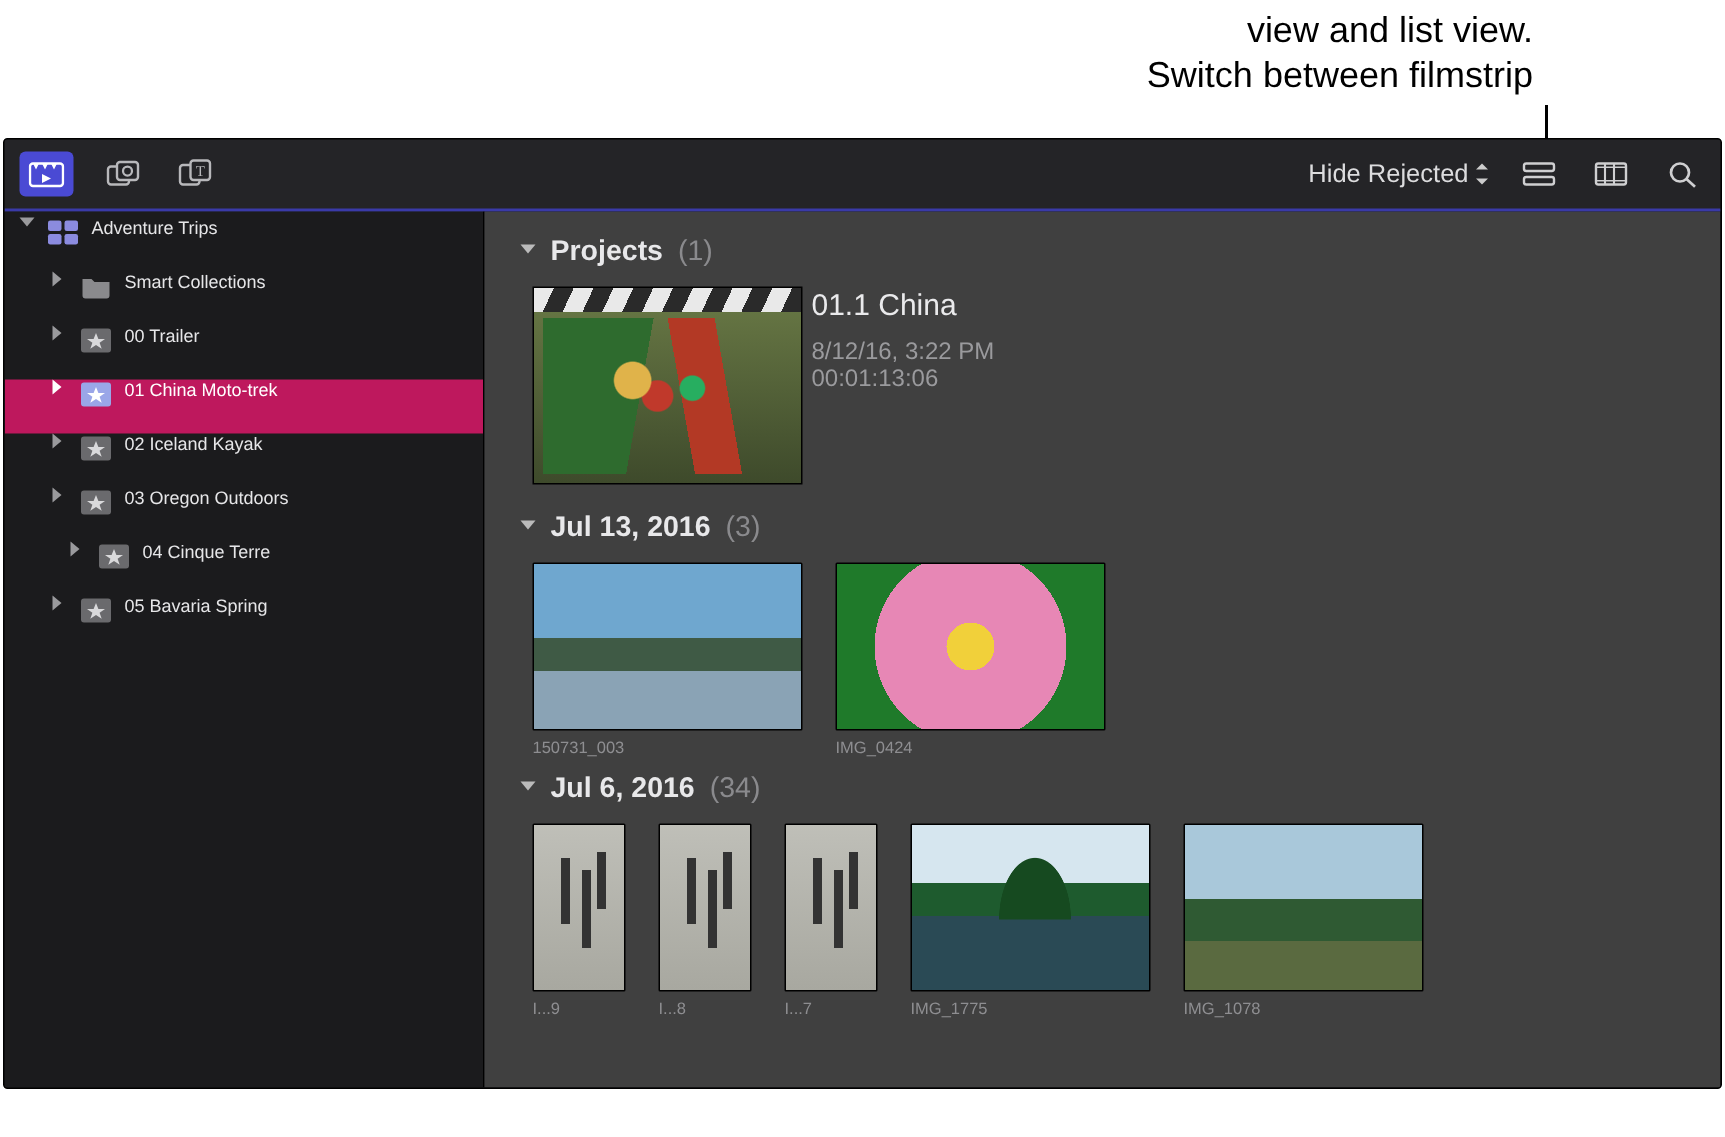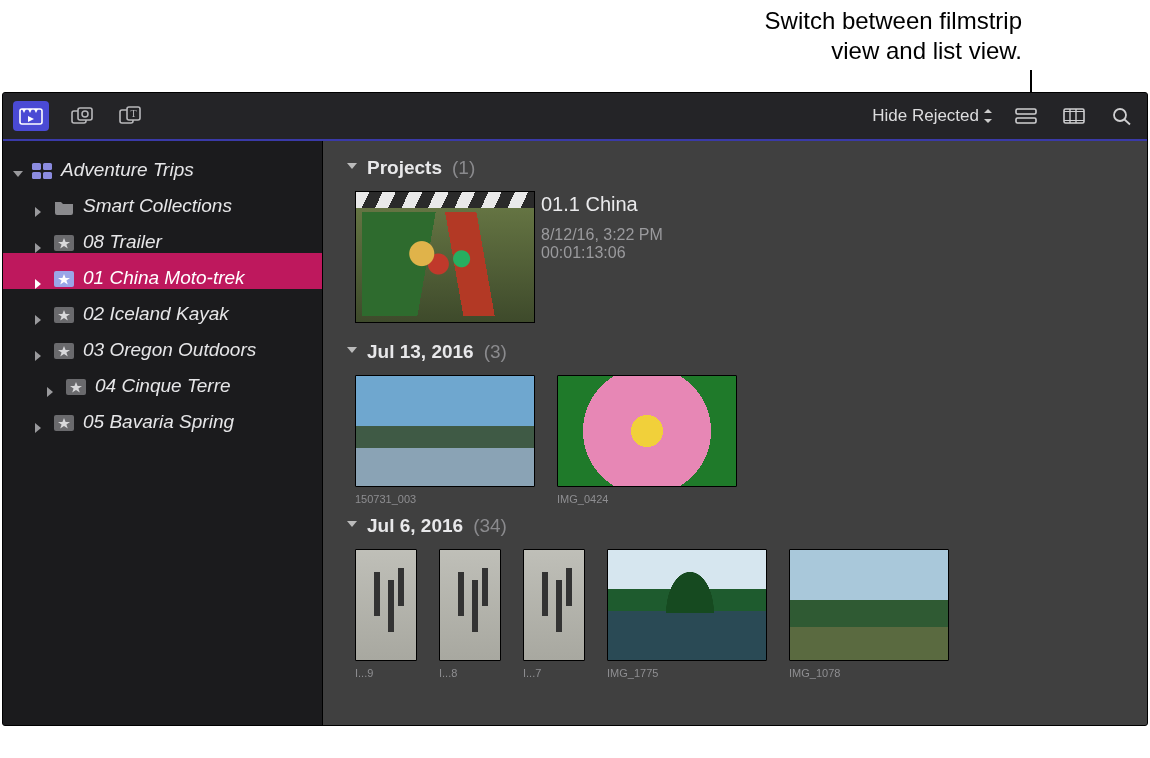--- a/index.html
+++ b/index.html
@@ -106,28 +106,27 @@
   }
   .sidebar {
     width: 320px;
     background: #1b1b1d;
     border-right: 1px solid #000;
     padding-top: 4px;
     overflow-y: auto;
   }
   .sb-row {
     display: flex;
-    align-items: flex-end;
+    align-items: flex-start;
     height: 36px;
     gap: 8px;
     color: #e6e6e8;
-    font-size: 19px;
+    font-size: 12px;
     cursor: pointer;
     padding-right: 8px;
-    font-style: italic;
   }
   .sb-row.selected {
     background: #be185d;
     color: #fff;
   }
   .sb-disclosure {
     width: 10px; height: 10px;
     border-style: solid;
     display: inline-block;
   }
@@ -222,22 +221,22 @@
     background: radial-gradient(ellipse at 50% 100%, #164a20 0 60%, transparent 61%);
   }
   .th-hills { background: linear-gradient(#a9c8da 0 45%, #2f5a33 45% 70%, #5a6a40 70%); }
 
 </style>
 </head>
 <body>
 
 <div class="annotation-wrap">
   <div class="callout">
+    <div>view and list view.</div>
     <div>Switch between filmstrip</div>
-    <div>view and list view.</div>
   </div>
   <div class="callout-line"></div>
   <div class="callout-foot"></div>
 
   <div class="app">
 
     <div class="toolbar">
       <div class="tb-icon active">
         <svg viewBox="0 0 24 20">
             <rect x="1" y="3" width="22" height="15" rx="2" fill="none" stroke="#fff" stroke-width="1.6"></rect>
@@ -320,21 +319,21 @@
         </div>
 
         <div class="sb-row" style="padding-left:32px">
           <span class="sb-disclosure tri-right"></span>
           <span class="sb-icon">
             <svg viewBox="0 0 22 20">
                 <rect x="1" y="2" width="20" height="16" rx="2" fill="#6a6a6d"></rect>
                 <polygon points="11,5 12.6,9 17,9 13.4,11.5 14.8,15.5 11,13 7.2,15.5 8.6,11.5 5,9 9.4,9" fill="#d9d9db"></polygon>
               </svg>
           </span>
-          <span>08 Trailer</span>
+          <span>00 Trailer</span>
         </div>
 
         <div class="sb-row selected" style="padding-left:32px">
           <span class="sb-disclosure tri-right"></span>
           <span class="sb-icon">
             <svg viewBox="0 0 22 20">
                 <rect x="1" y="2" width="20" height="16" rx="2" fill="#9aa6e8"></rect>
                 <polygon points="11,5 12.6,9 17,9 13.4,11.5 14.8,15.5 11,13 7.2,15.5 8.6,11.5 5,9 9.4,9" fill="#fff"></polygon>
               </svg>
           </span>

